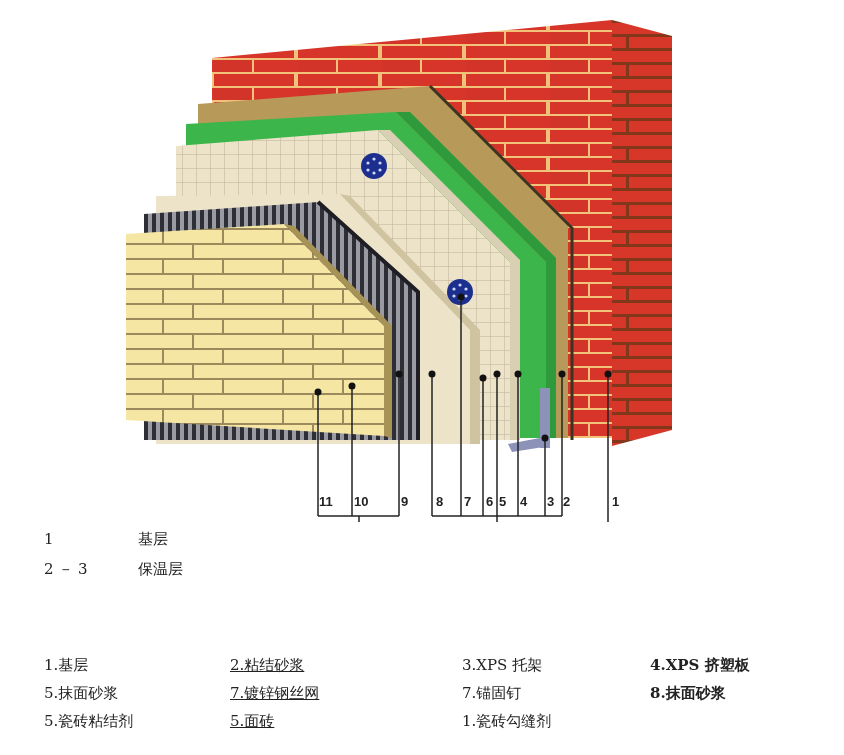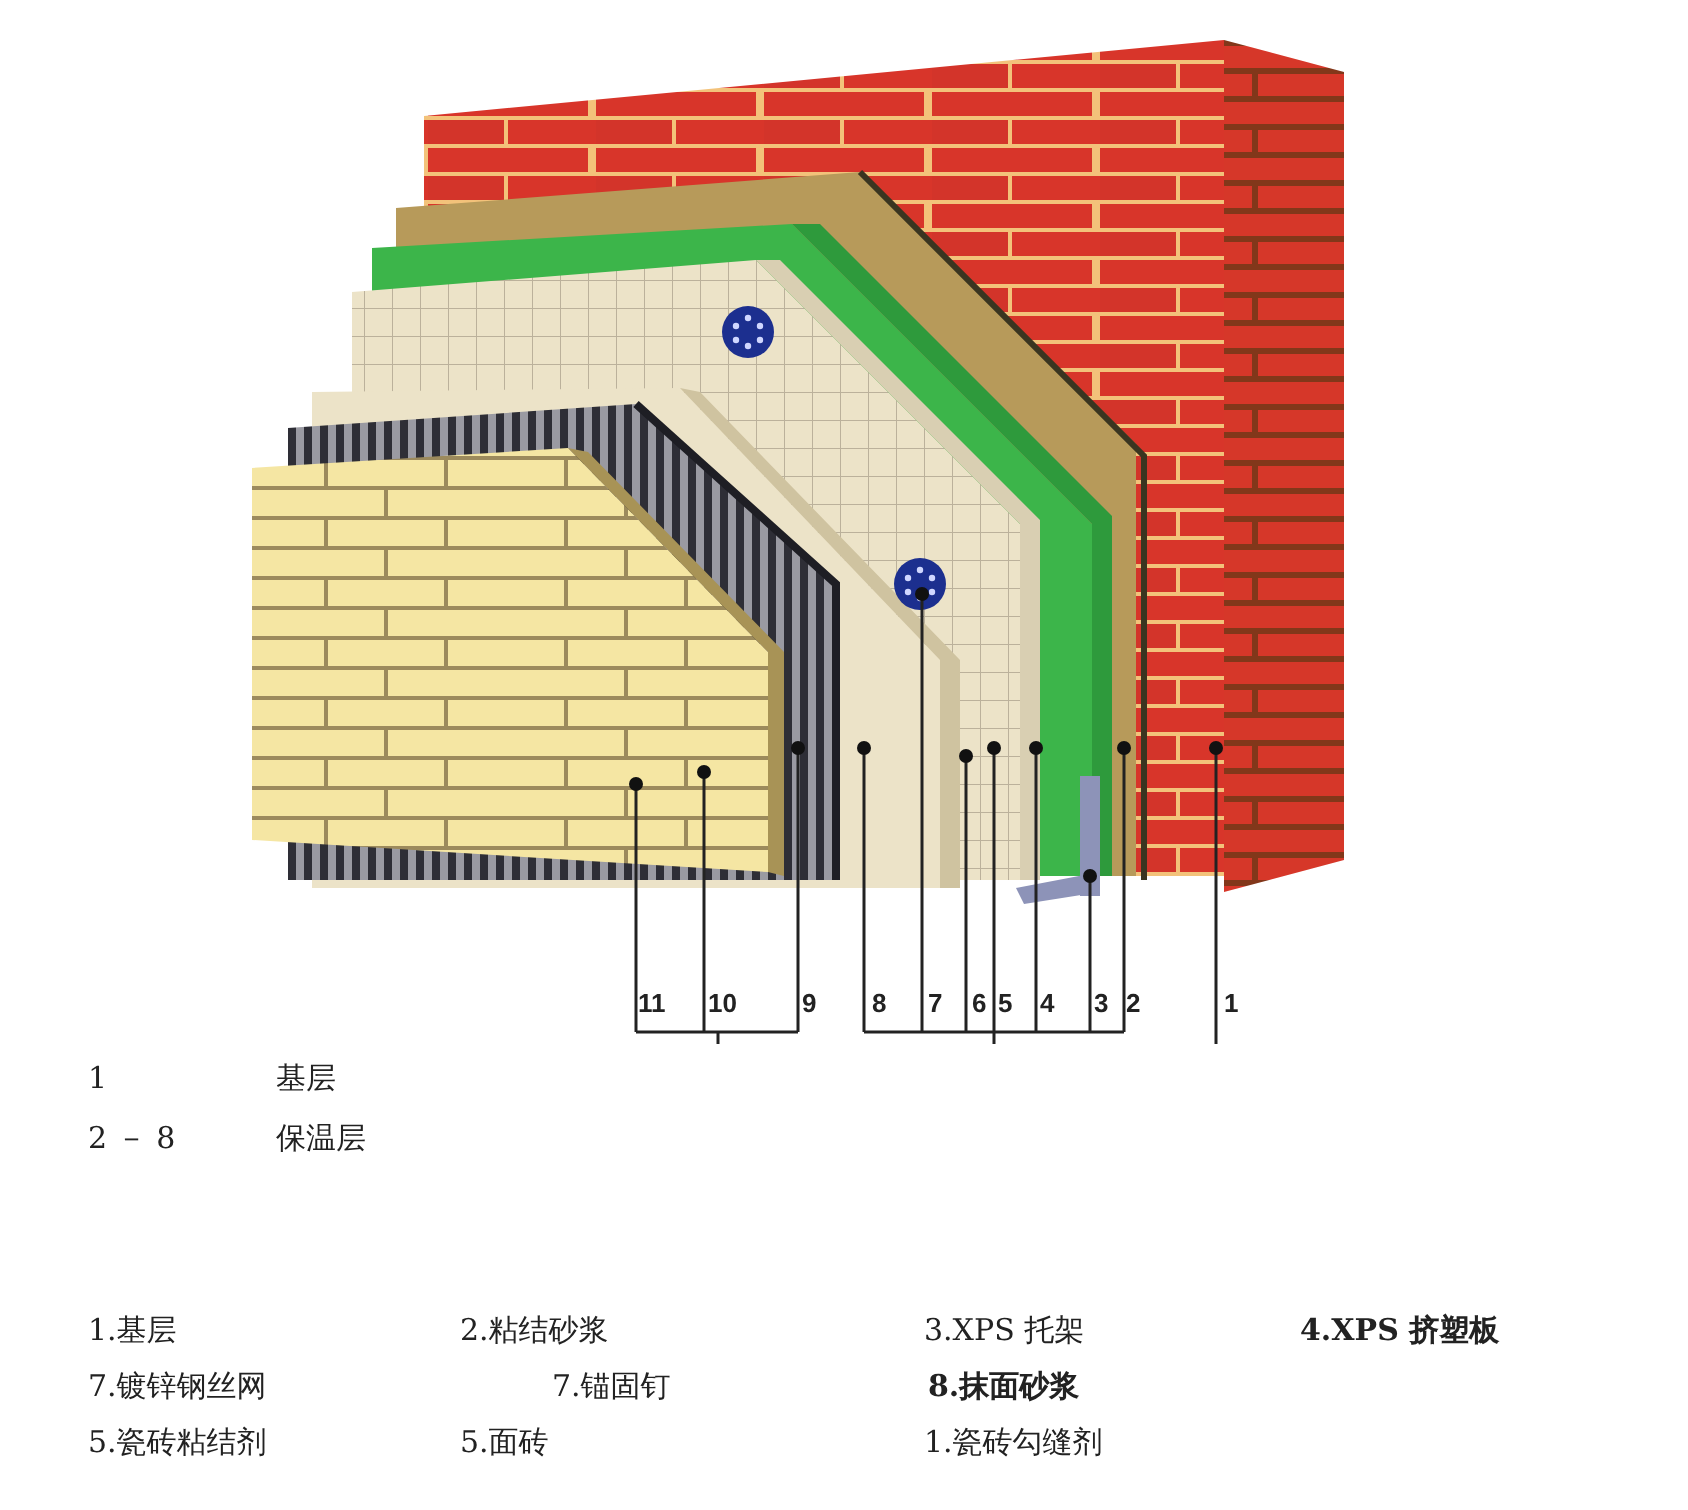--- a/index.html
+++ b/index.html
@@ -7,21 +7,21 @@
   #diagram{position:absolute;left:0;top:0;width:844px;height:530px;}
   .callout-num{font-family:"Liberation Sans","DejaVu Sans",sans-serif;font-size:13px;font-weight:bold;fill:#222;}
   .summary{position:absolute;left:44px;top:524px;font-size:15px;line-height:30px;}
   .summary-row{display:flex;}
   .summary-range{width:94px;}
   .summary-label{}
   .legend{position:absolute;left:44px;top:651px;font-size:15px;line-height:28px;width:790px;}
   .legend-row{display:flex;align-items:flex-end;}
   .legend-item{display:inline-block;}
   .legend-item.c0{width:186px;}
-  .legend-item.c1{width:232px;}
+  .legend-item.c1{width:232px;text-decoration:underline;}
   .legend-item.c2{width:188px;}
   .legend-item.c3{width:170px;font-weight:bold;}
 </style>
 </head>
 <body>
 
 <svg id="diagram" viewBox="0 0 844 530" xmlns="http://www.w3.org/2000/svg">
   <defs>
     <pattern id="brickFront" width="84" height="28" patternUnits="userSpaceOnUse" x="212" y="30">
       <rect width="84" height="28" fill="#d8352a"></rect>
@@ -148,33 +148,34 @@
     <text class="callout-num" x="612" y="506">1</text>
   </g>
 </svg>
 
 <div class="summary">
   <div class="summary-row">
     <span class="summary-range">1</span>
     <span class="summary-label">基层</span>
   </div>
   <div class="summary-row">
-    <span class="summary-range">2 － 8</span>
+    <span class="summary-range">2 － 3</span>
     <span class="summary-label">保温层</span>
   </div>
 </div>
 
 <div class="legend">
   <div class="legend-row">
     <span class="legend-item c0">1.基层</span>
     <span class="legend-item c1">2.粘结砂浆</span>
     <span class="legend-item c2">3.XPS 托架</span>
     <span class="legend-item c3">4.XPS 挤塑板</span>
   </div>
   <div class="legend-row">
+    <span class="legend-item c0">5.抹面砂浆</span>
     <span class="legend-item c1">7.镀锌钢丝网</span>
     <span class="legend-item c2">7.锚固钉</span>
     <span class="legend-item c3">8.抹面砂浆</span>
   </div>
   <div class="legend-row">
     <span class="legend-item c0">5.瓷砖粘结剂</span>
     <span class="legend-item c1">5.面砖</span>
     <span class="legend-item c2">1.瓷砖勾缝剂</span>
     <span class="legend-item c3"></span>
   </div>

